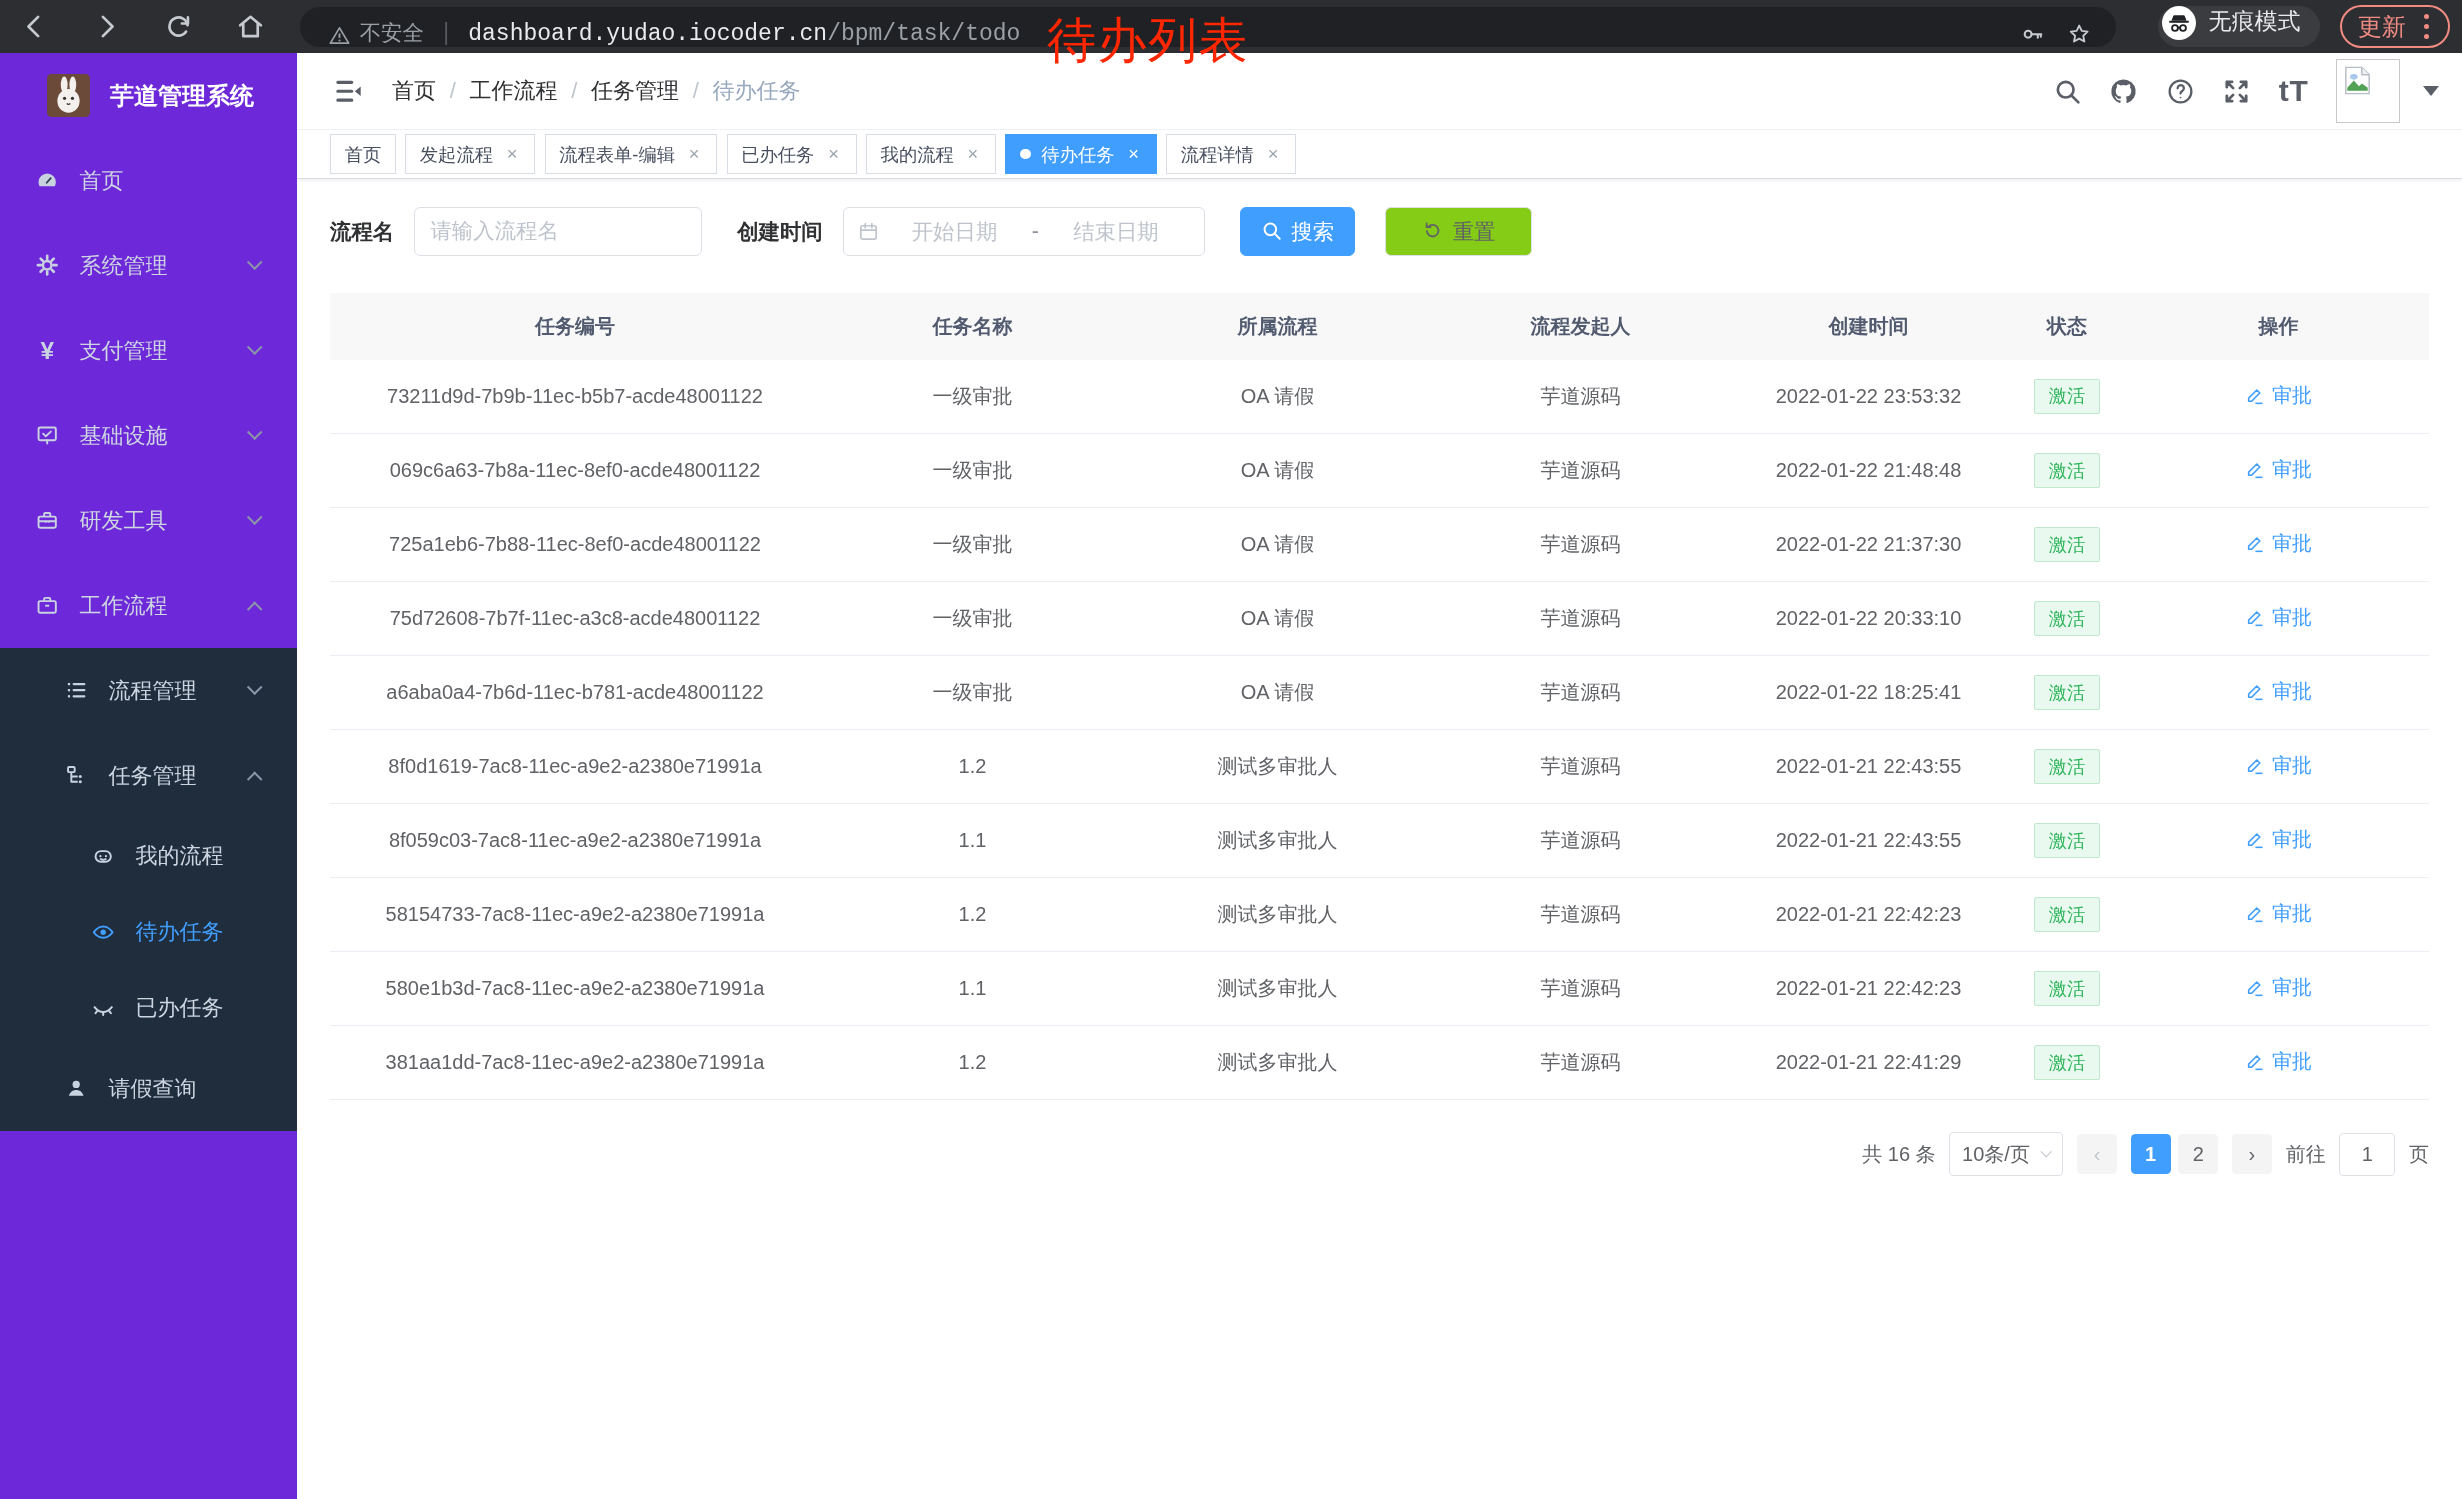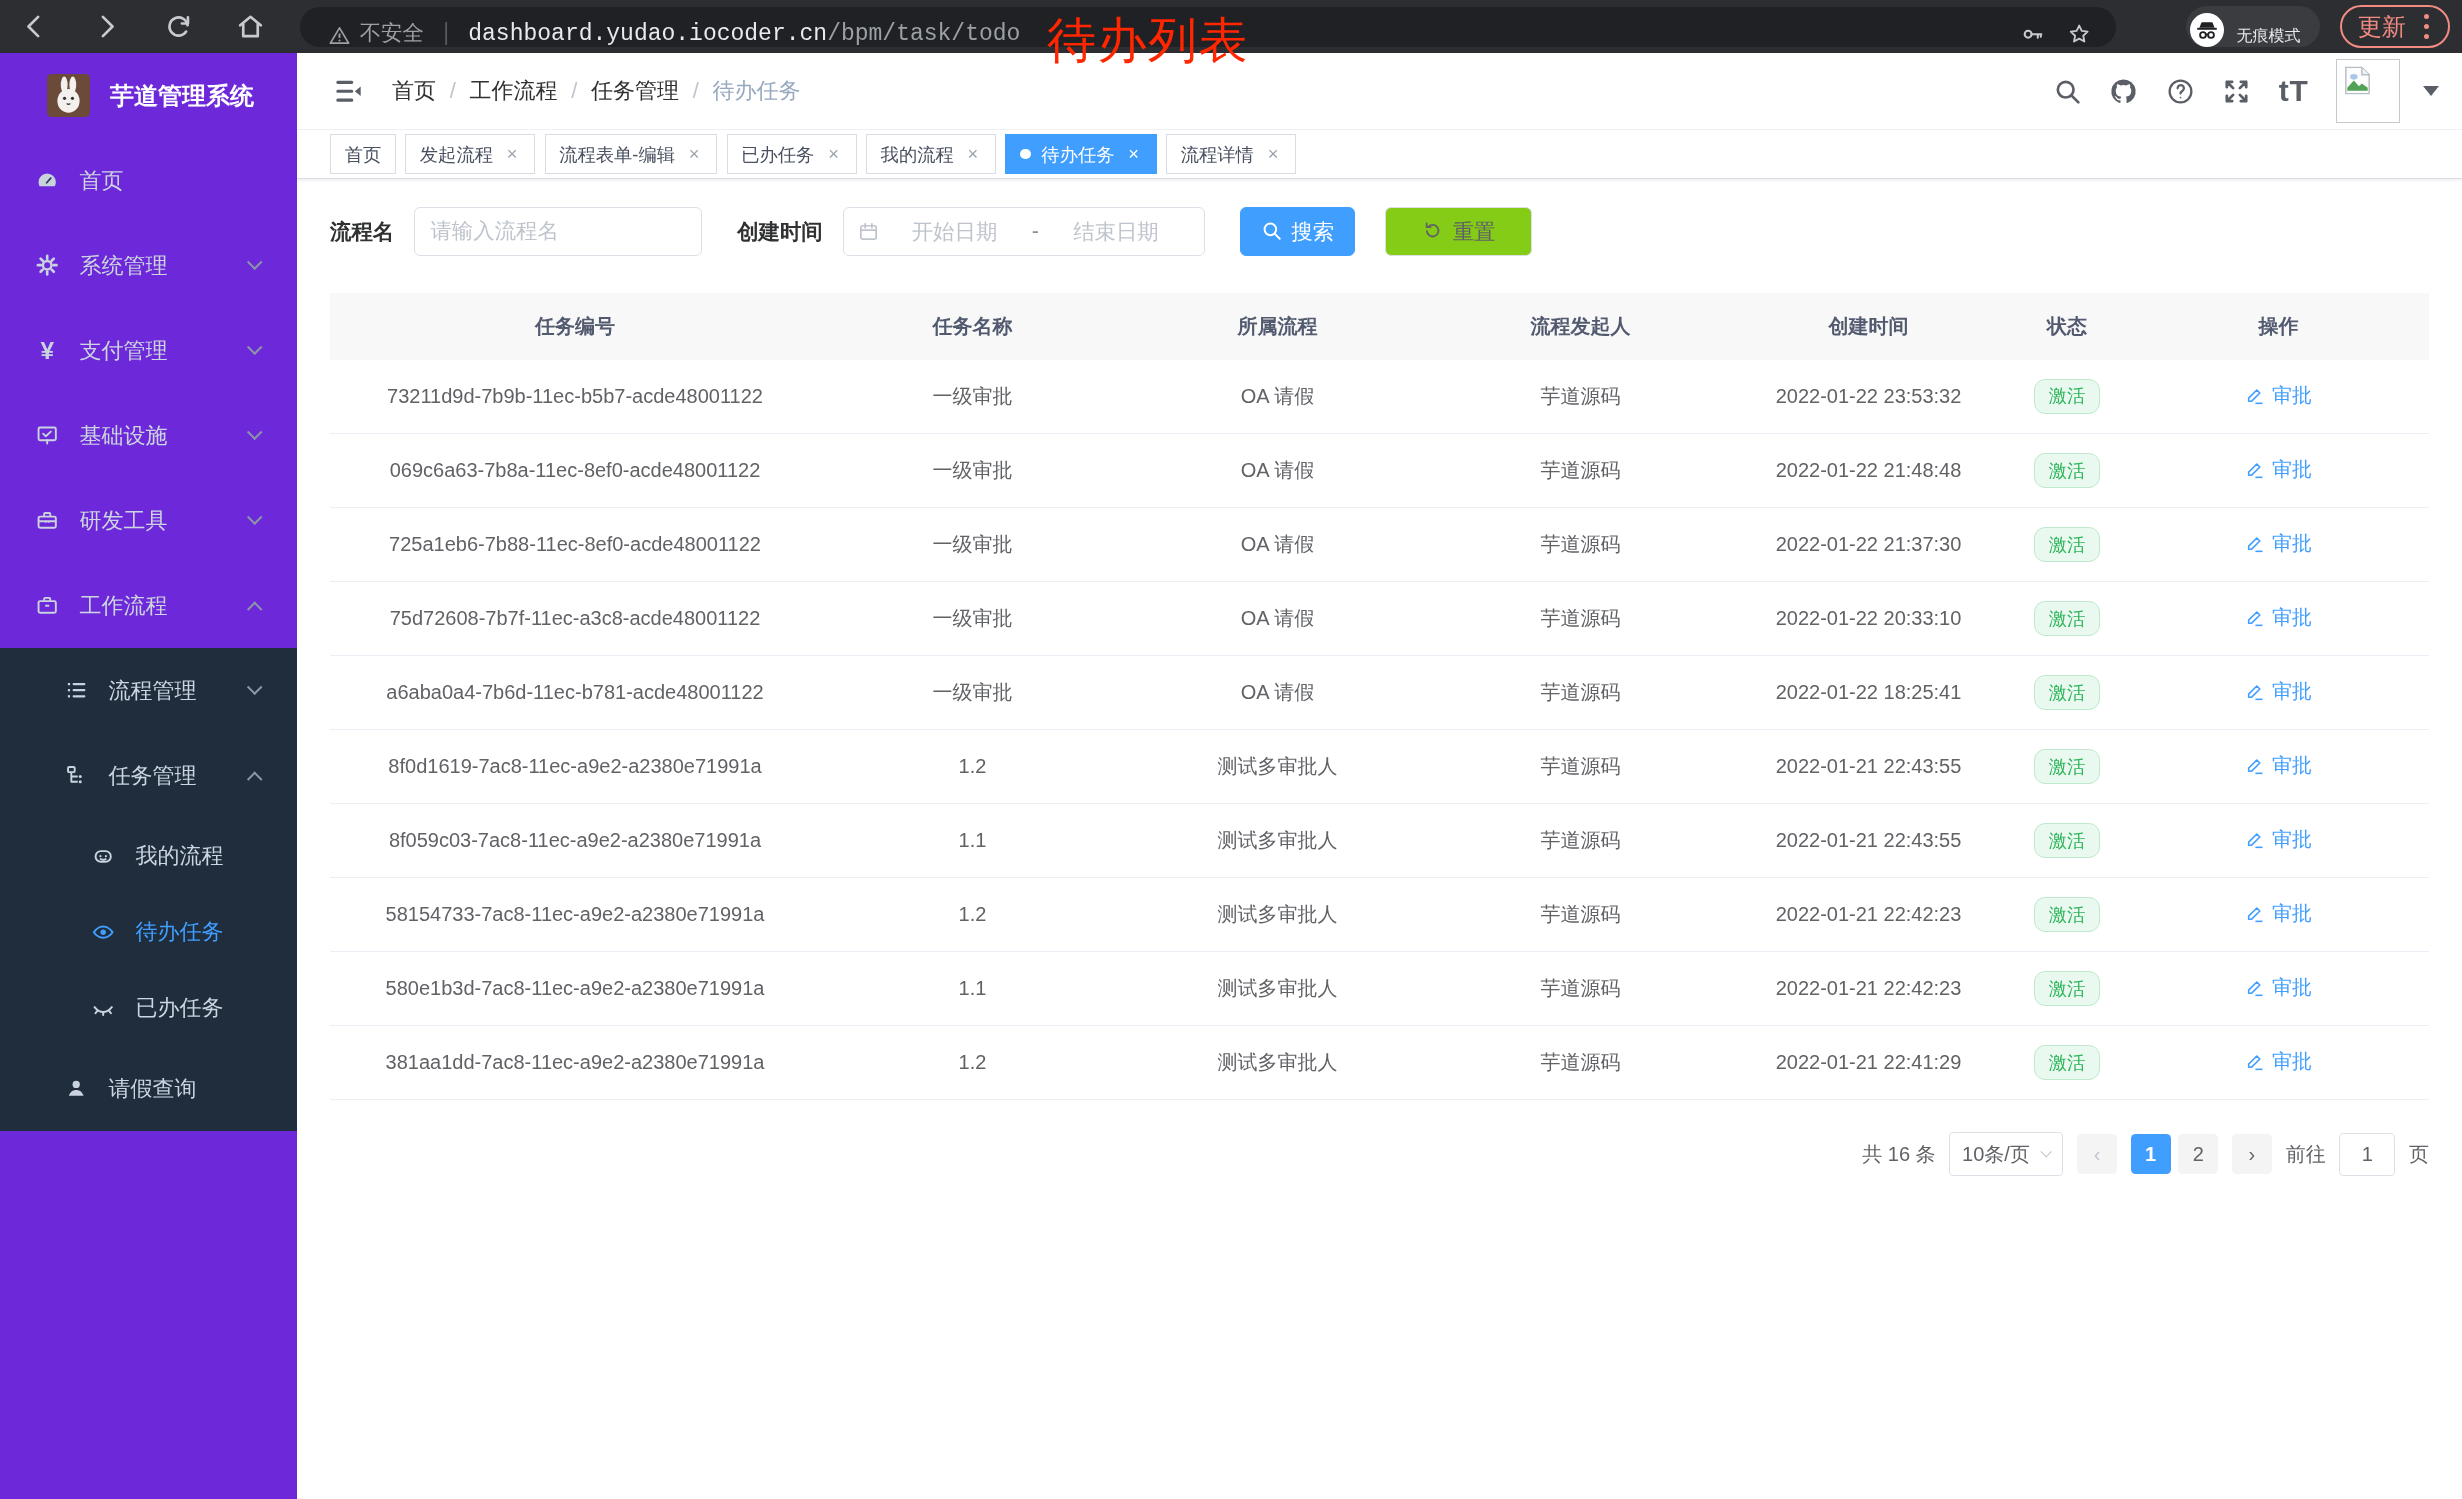--- a/index.html
+++ b/index.html
@@ -17,21 +17,21 @@
   .url-pill { margin-left:35px; width:1816px; height:40px; background:#202124;
               border-radius:20px; display:flex; align-items:flex-end; color:#9aa0a6; font-size:21.4px;font-family:Liberation Mono, monospace; }
   .warn { margin-left:27.5px; color:#9aa0a6; } .warn svg{ width:23px; height:23px; }
   .sec-label { margin-left:9.2px; }
   .url-sep { margin:0 15.3px; color:#55585e; font-weight:300; font-size:23px; }
   .url-host { color:#e8eaed; font-size:23px; }
   .url-path { color:#9aa0a6; font-size:23px; }
   .pill-right { margin-left:auto; display:flex; align-items:center; gap:23px; padding-right:24.4px; color:#c7cbd1; }
   .pill-right svg { width:24.4px; height:24.4px; }
   .incog { margin-left:auto; height:41px; border-radius:20.6px; background:#3a3c40;
-           display:flex; align-items:flex-end; padding:0 20px 0 4.6px; color:#e8eaed; font-size:16px; }
+           display:flex; align-items:flex-start; padding:0 20px 0 4.6px; color:#e8eaed; font-size:23px; }
   .incog-circle { width:34px; height:34px; border-radius:50%; background:#fff;
                   display:flex; align-items:center; justify-content:center; margin-right:12.2px; }
   .incog-circle svg { width:26px; height:26px; }
   .update-btn { margin-left:20px; margin-right:12.2px; height:43px; border:2.3px solid #f28b82;
                 border-radius:21.4px; display:flex; align-items:center; padding:0 15.3px;
                 color:#f28b82; font-size:24px; gap:15.3px; background:transparent; }
   .vdots { display:flex; flex-direction:column; gap:4.6px; padding:0 3.1px; }
   .vdots i { width:5.3px; height:5.3px; border-radius:50%; background:#f28b82; display:block; }
 
   
@@ -105,21 +105,21 @@
   .btn svg { width:21.4px; height:21.4px; }
   .btn-search { margin-left:35px; padding:0 20px; background:#409eff; border:0.8px solid #409eff; color:#fff; }
   .btn-reset { margin-left:30px; padding:0 36px; background:#84cc16; border:0.8px solid #dcdfe6; color:#606266; }
 
   .table-wrap { margin-top:37px; }
   table { width:100%; border-collapse:collapse; table-layout:fixed; }
   thead th { height:67px; background:#f8f8f9; color:#515a6e; font-size:20px; font-weight:600; text-align:center; }
   tbody td { height:74px; border-bottom:0.8px solid #ebeef5; color:#606266; font-size:20px; text-align:center;
              overflow:hidden; white-space:nowrap; }
   .tag-success { display:inline-block; padding:5.3px 13.7px; border:0.8px solid #bfe9cd; background:#eaf9ef;
-                 color:#2cb45a; border-radius:11px; font-size:18.3px; line-height:1.2; }
+                 color:#2cb45a; border-radius:2px; font-size:18.3px; line-height:1.2; }
   .link-approve { color:#409eff; font-size:20px; display:inline-flex; align-items:center; gap:6.9px; cursor:pointer; }
   .link-approve svg { width:20px; height:20px; }
 
   .pagination { margin-top:32px; display:flex; align-items:center; justify-content:flex-end;
                 font-size:20px; color:#606266; gap:13.7px; padding-bottom:30.5px; }
   .psize { width:114px; height:44px; border:0.8px solid #dcdfe6; border-radius:4.6px;
            display:flex; align-items:center; justify-content:center; gap:12.2px; cursor:pointer; }
   .chev-sm { width:8.4px; height:8.4px; border-right:1.5px solid #c0c4cc; border-bottom:1.5px solid #c0c4cc;
              transform:rotate(45deg) translate(-1.5px,-1.5px); }
   .pages { display:flex; gap:7.6px; }

